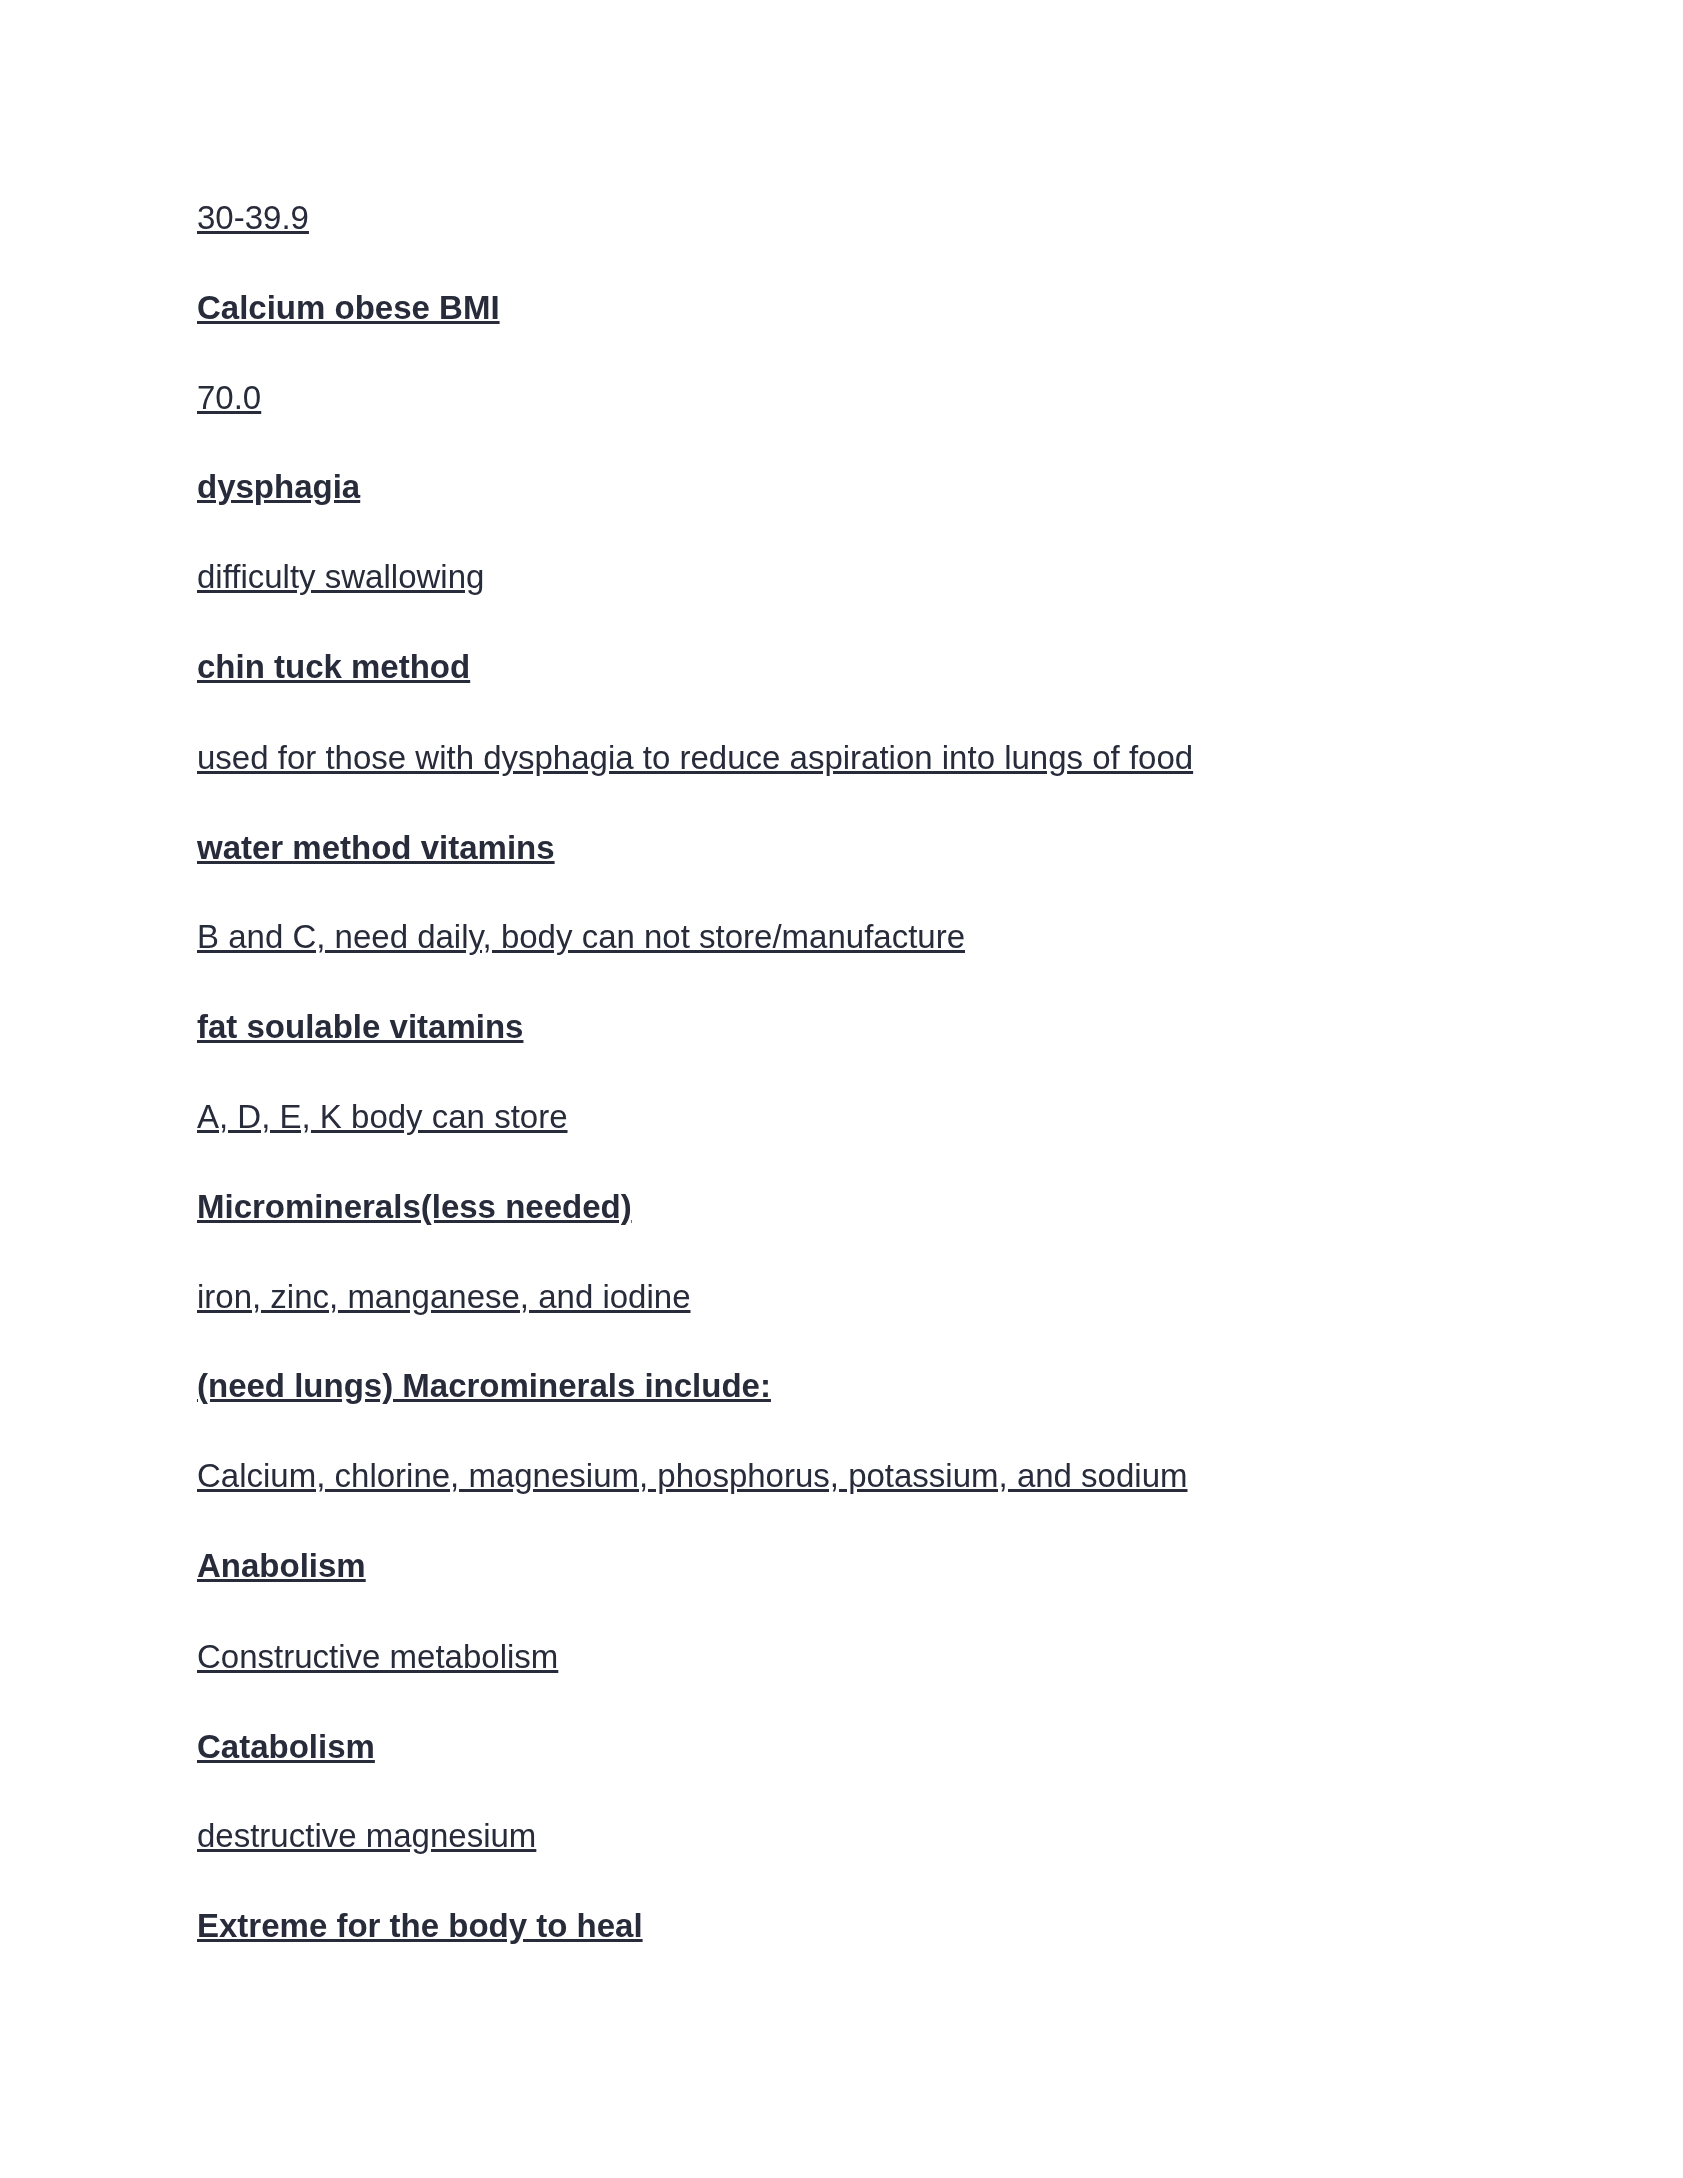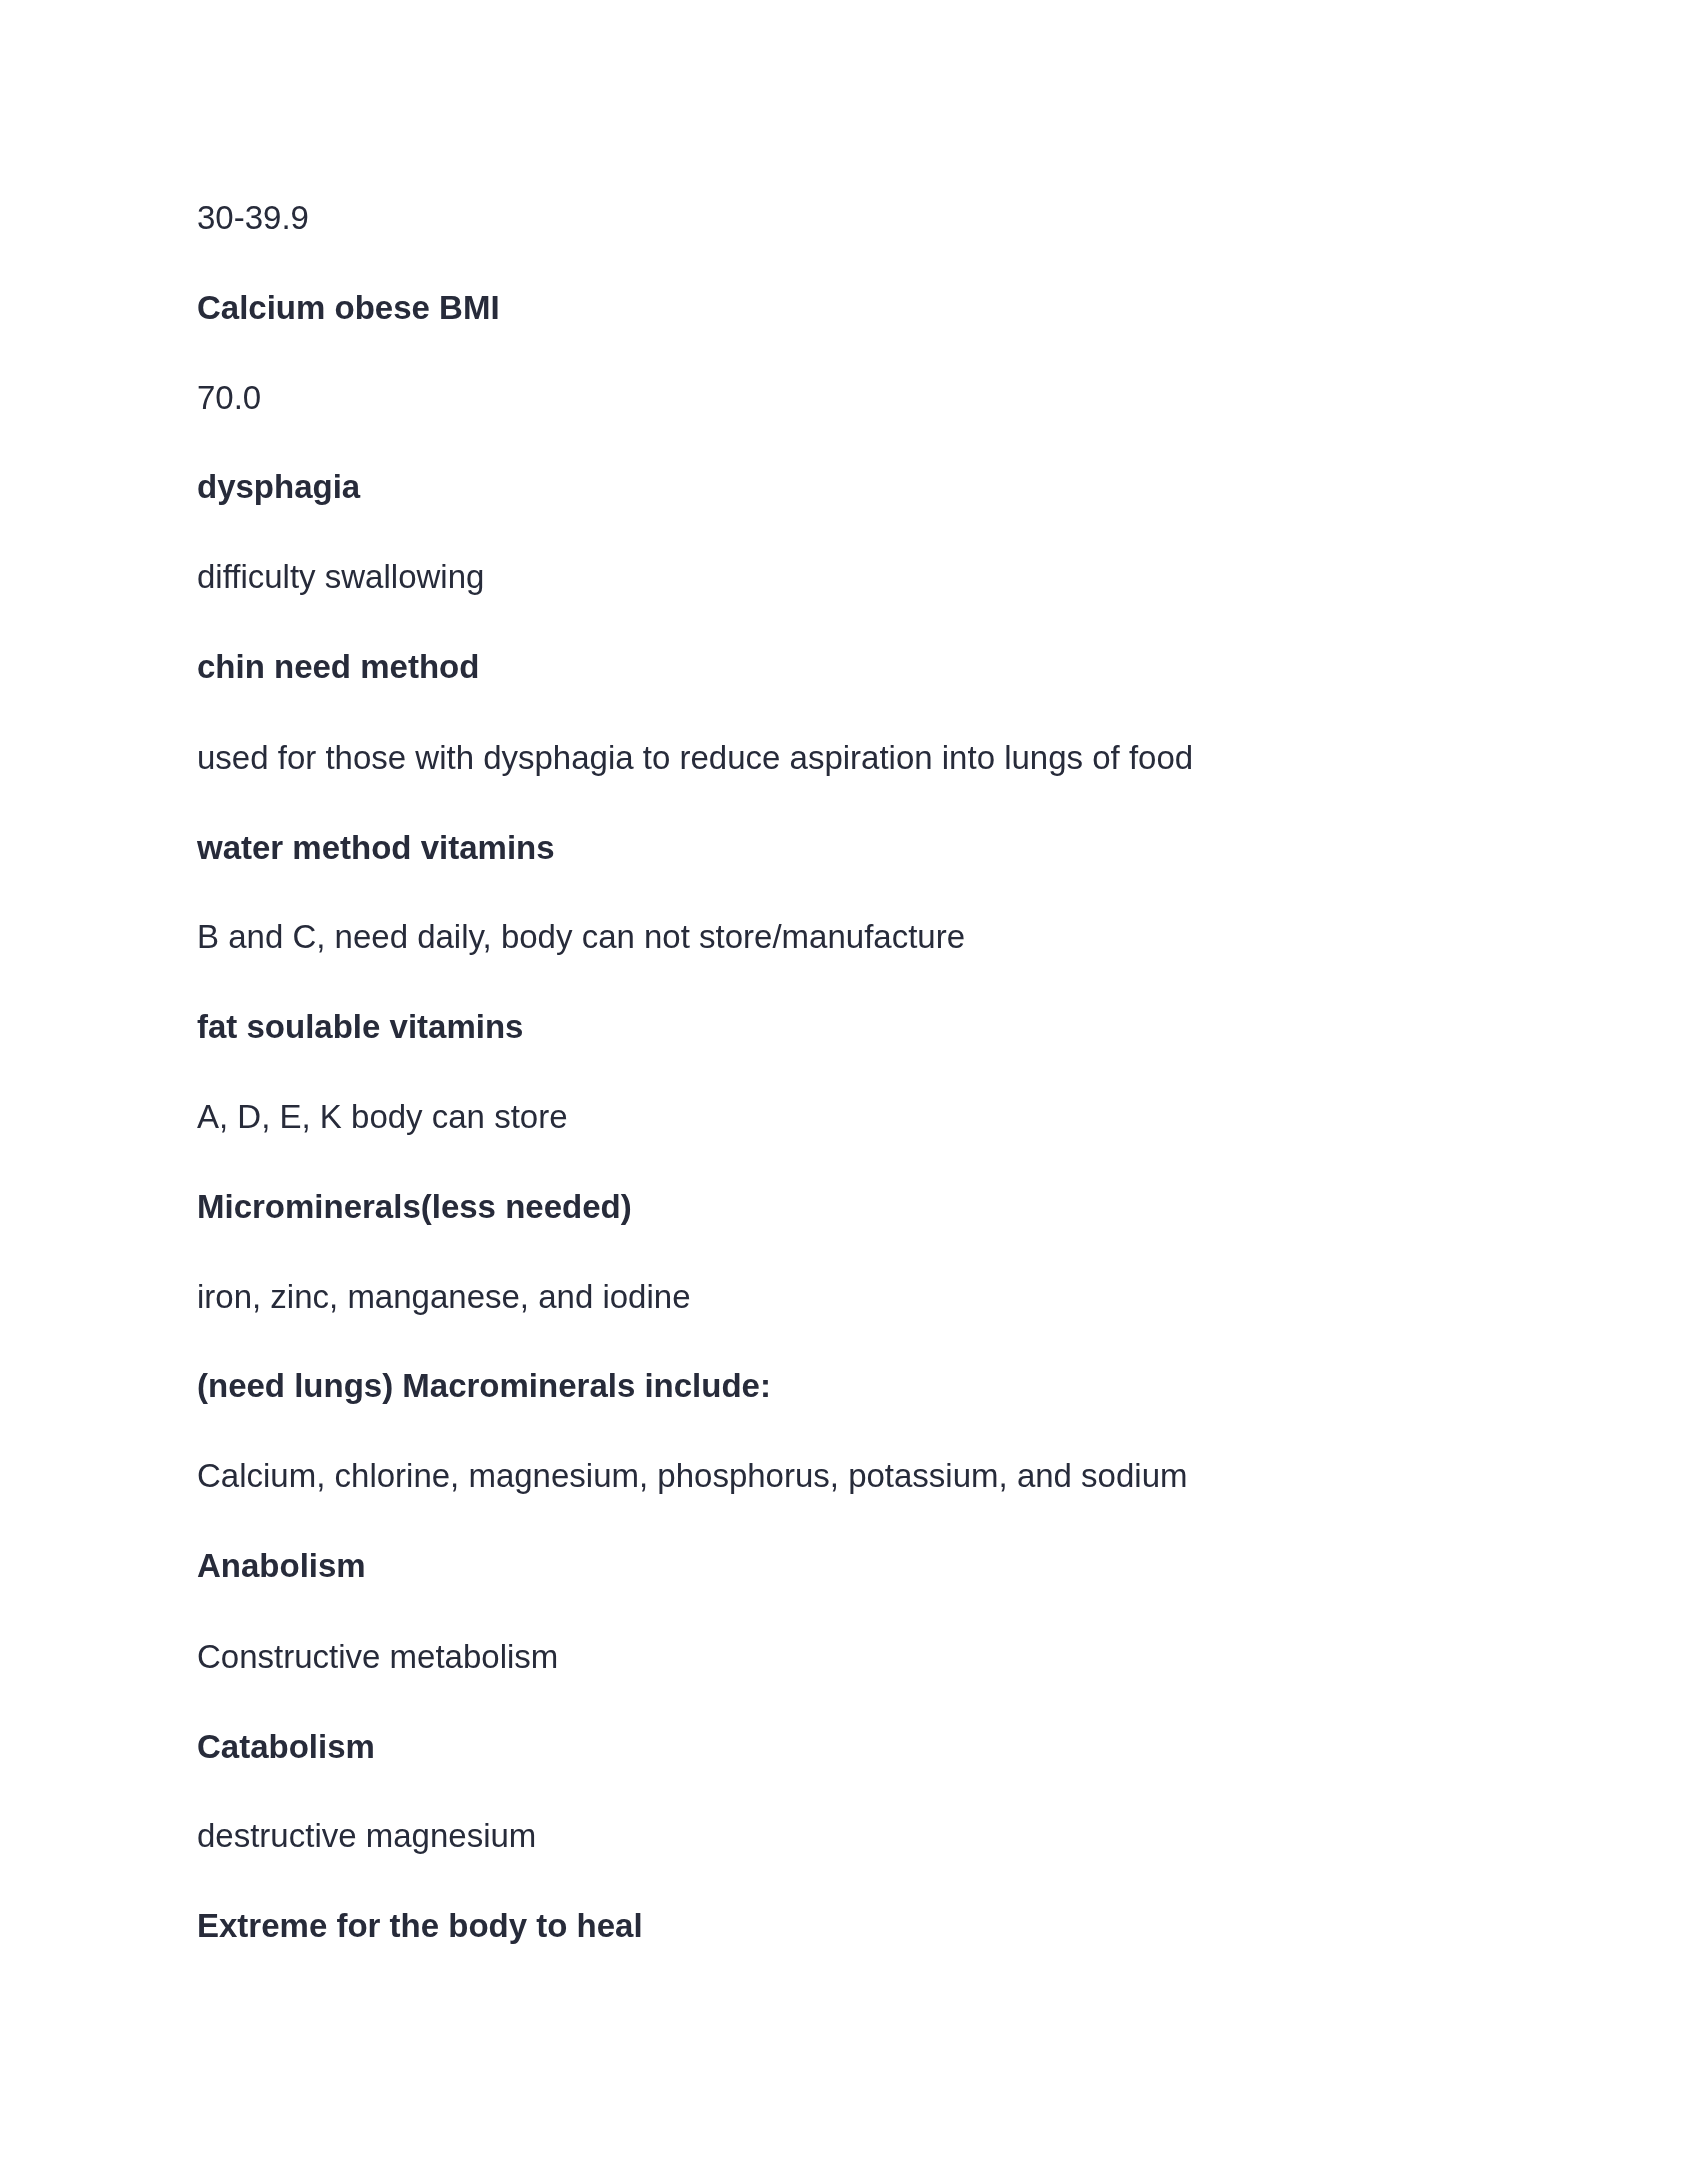--- a/index.html
+++ b/index.html
@@ -20,38 +20,39 @@
       left: 197px;
       top: 0;
       width: 1287px;
     }
     .line {
       position: absolute;
       left: 0;
       white-space: nowrap;
       font-size: 33px;
       line-height: 40px;
+      text-decoration: underline;
     }
     .term {
       font-weight: bold;
     }
     .def {
       font-weight: normal;
     }
   </style>
 </head>
 <body>
 
 <div class="page">
   <div class="line def" style="top:198px">30-39.9</div>
   <div class="line term" style="top:288px">Calcium obese BMI</div>
   <div class="line def" style="top:378px">70.0</div>
   <div class="line term" style="top:467px">dysphagia</div>
   <div class="line def" style="top:557px">difficulty swallowing</div>
-  <div class="line term" style="top:647px">chin need method</div>
+  <div class="line term" style="top:647px">chin tuck method</div>
   <div class="line def" style="top:738px">used for those with dysphagia to reduce aspiration into lungs of food</div>
   <div class="line term" style="top:828px">water method vitamins</div>
   <div class="line def" style="top:917px">B and C, need daily, body can not store/manufacture</div>
   <div class="line term" style="top:1007px">fat soulable vitamins</div>
   <div class="line def" style="top:1097px">A, D, E, K body can store</div>
   <div class="line term" style="top:1187px">Microminerals(less needed)</div>
   <div class="line def" style="top:1277px">iron, zinc, manganese, and iodine</div>
   <div class="line term" style="top:1366px">(need lungs) Macrominerals include:</div>
   <div class="line def" style="top:1456px">Calcium, chlorine, magnesium, phosphorus, potassium, and sodium</div>
   <div class="line term" style="top:1546px">Anabolism</div>

